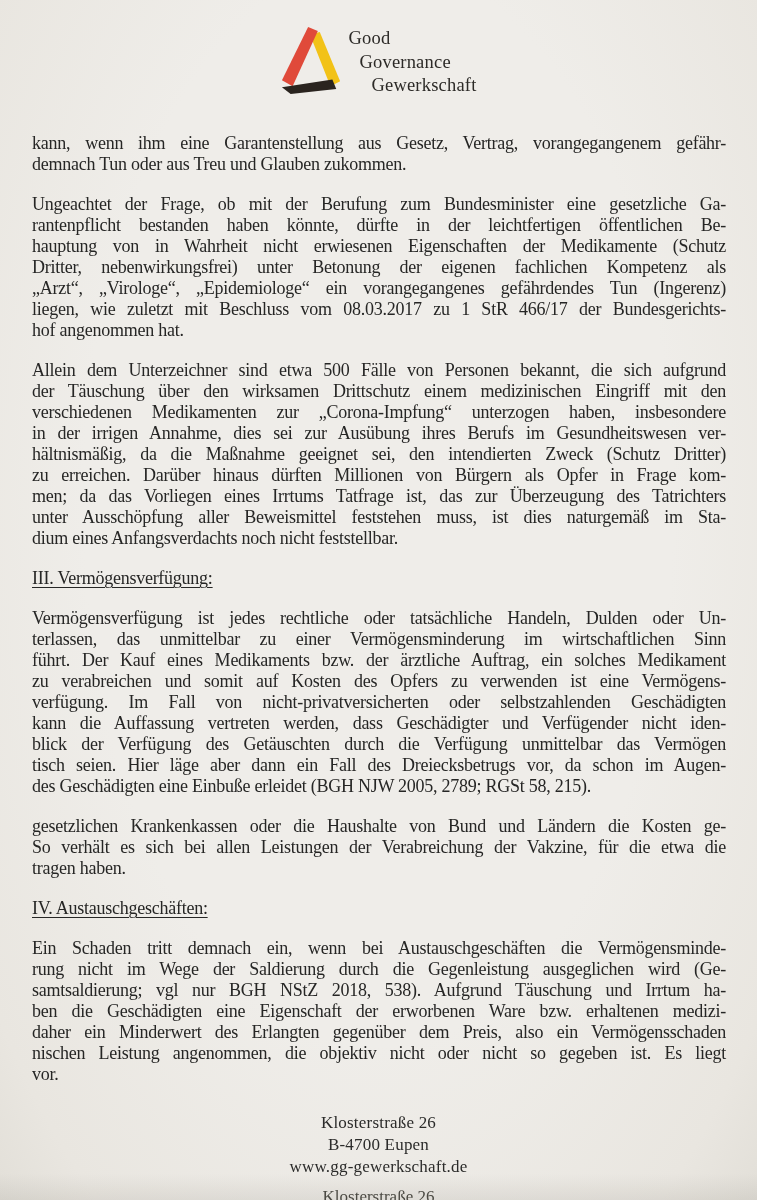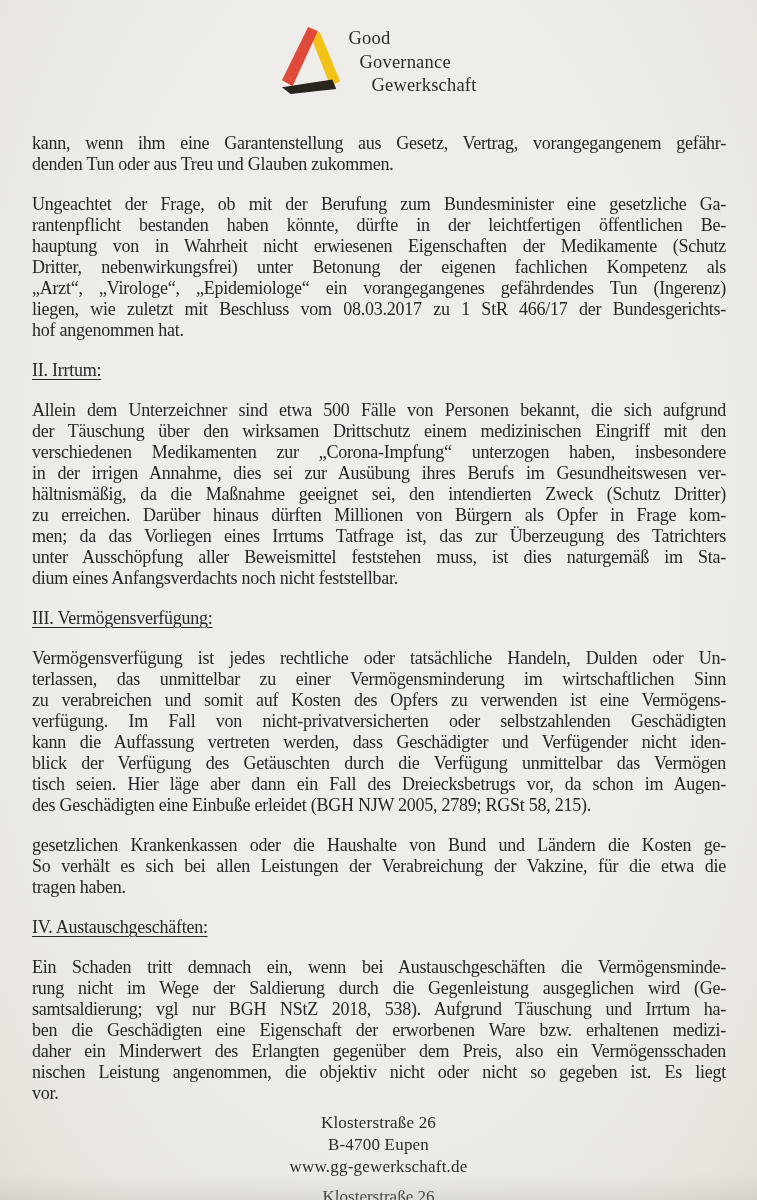--- a/index.html
+++ b/index.html
@@ -124,47 +124,47 @@
         <div class="lt1">Good</div>
         <div class="lt2">Governance</div>
         <div class="lt3">Gewerkschaft</div>
       </div>
     </div>
   </header>
 
   <main class="doc-body">
       <div class="para">
         <div class="line">kann, wenn ihm eine Garantenstellung aus Gesetz, Vertrag, vorangegangenem gefähr-</div>
-        <div class="line last">denden Tun oder aus Treu und Glauben zukommen.</div>
+        <div class="line last">demnach Tun oder aus Treu und Glauben zukommen.</div>
       </div>
       <div class="para">
         <div class="line">Ungeachtet der Frage, ob mit der Berufung zum Bundesminister eine gesetzliche Ga-</div>
         <div class="line">rantenpflicht bestanden haben könnte, dürfte in der leichtfertigen öffentlichen Be-</div>
         <div class="line">hauptung von in Wahrheit nicht erwiesenen Eigenschaften der Medikamente (Schutz</div>
         <div class="line">Dritter, nebenwirkungsfrei) unter Betonung der eigenen fachlichen Kompetenz als</div>
         <div class="line">„Arzt“, „Virologe“, „Epidemiologe“ ein vorangegangenes gefährdendes Tun (Ingerenz)</div>
         <div class="line">liegen, wie zuletzt mit Beschluss vom 08.03.2017 zu 1 StR 466/17 der Bundesgerichts-</div>
         <div class="line last">hof angenommen hat.</div>
       </div>
-      <div class="heading">II. Irrtum:</div>
       <div class="para">
         <div class="line">Allein dem Unterzeichner sind etwa 500 Fälle von Personen bekannt, die sich aufgrund</div>
         <div class="line">der Täuschung über den wirksamen Drittschutz einem medizinischen Eingriff mit den</div>
         <div class="line">verschiedenen Medikamenten zur „Corona-Impfung“ unterzogen haben, insbesondere</div>
         <div class="line">in der irrigen Annahme, dies sei zur Ausübung ihres Berufs im Gesundheitswesen ver-</div>
         <div class="line">hältnismäßig, da die Maßnahme geeignet sei, den intendierten Zweck (Schutz Dritter)</div>
         <div class="line">zu erreichen. Darüber hinaus dürften Millionen von Bürgern als Opfer in Frage kom-</div>
         <div class="line">men; da das Vorliegen eines Irrtums Tatfrage ist, das zur Überzeugung des Tatrichters</div>
         <div class="line">unter Ausschöpfung aller Beweismittel feststehen muss, ist dies naturgemäß im Sta-</div>
         <div class="line last">dium eines Anfangsverdachts noch nicht feststellbar.</div>
       </div>
       <div class="heading">III. Vermögensverfügung:</div>
       <div class="para">
         <div class="line">Vermögensverfügung ist jedes rechtliche oder tatsächliche Handeln, Dulden oder Un-</div>
         <div class="line">terlassen, das unmittelbar zu einer Vermögensminderung im wirtschaftlichen Sinn</div>
+        <div class="line">führt. Der Kauf eines Medikaments bzw. der ärztliche Auftrag, ein solches Medikament</div>
         <div class="line">zu verabreichen und somit auf Kosten des Opfers zu verwenden ist eine Vermögens-</div>
         <div class="line">verfügung. Im Fall von nicht-privatversicherten oder selbstzahlenden Geschädigten</div>
         <div class="line">kann die Auffassung vertreten werden, dass Geschädigter und Verfügender nicht iden-</div>
         <div class="line">blick der Verfügung des Getäuschten durch die Verfügung unmittelbar das Vermögen</div>
         <div class="line">tisch seien. Hier läge aber dann ein Fall des Dreiecksbetrugs vor, da schon im Augen-</div>
         <div class="line last">des Geschädigten eine Einbuße erleidet (BGH NJW 2005, 2789; RGSt 58, 215).</div>
       </div>
       <div class="para">
         <div class="line">gesetzlichen Krankenkassen oder die Haushalte von Bund und Ländern die Kosten ge-</div>
         <div class="line">So verhält es sich bei allen Leistungen der Verabreichung der Vakzine, für die etwa die</div>

